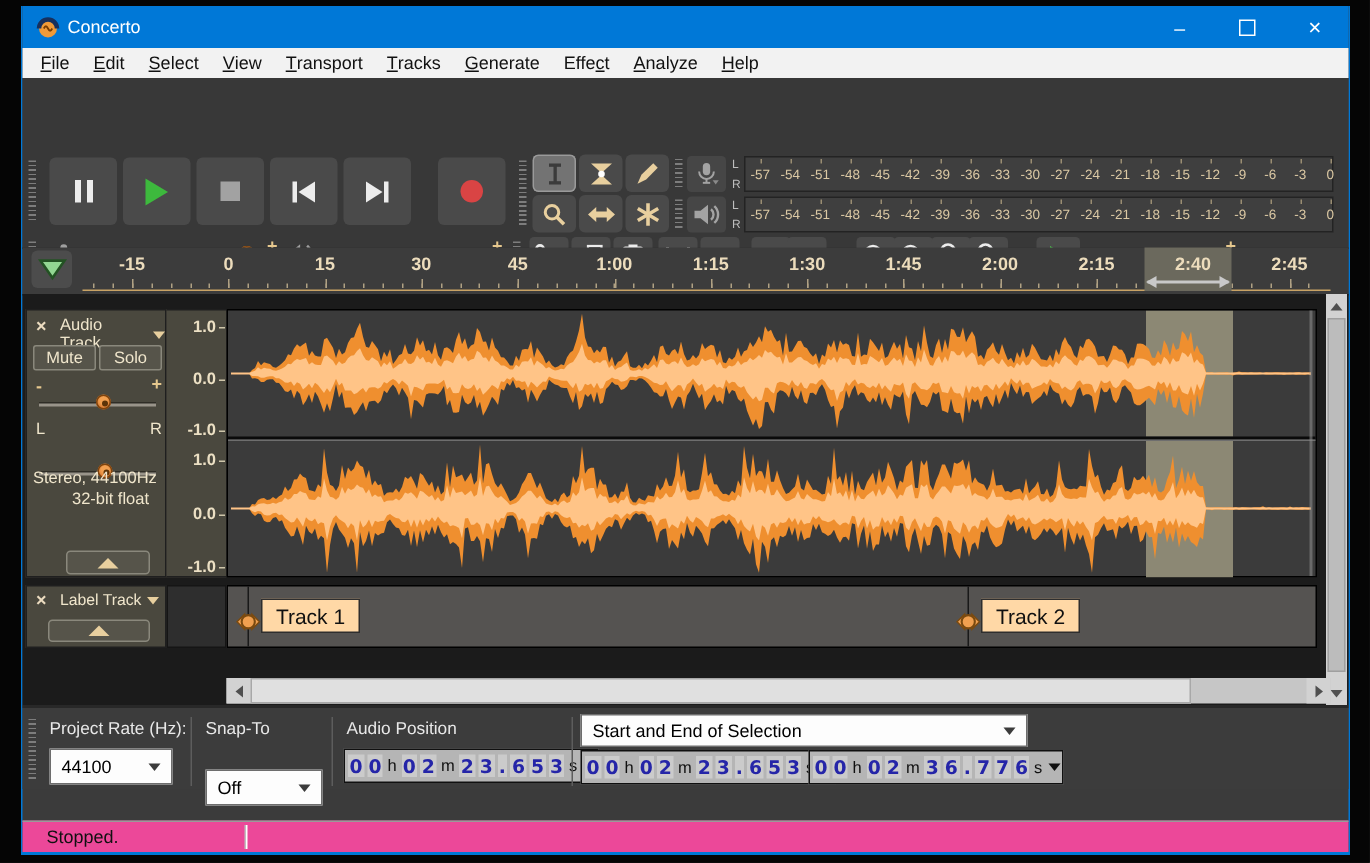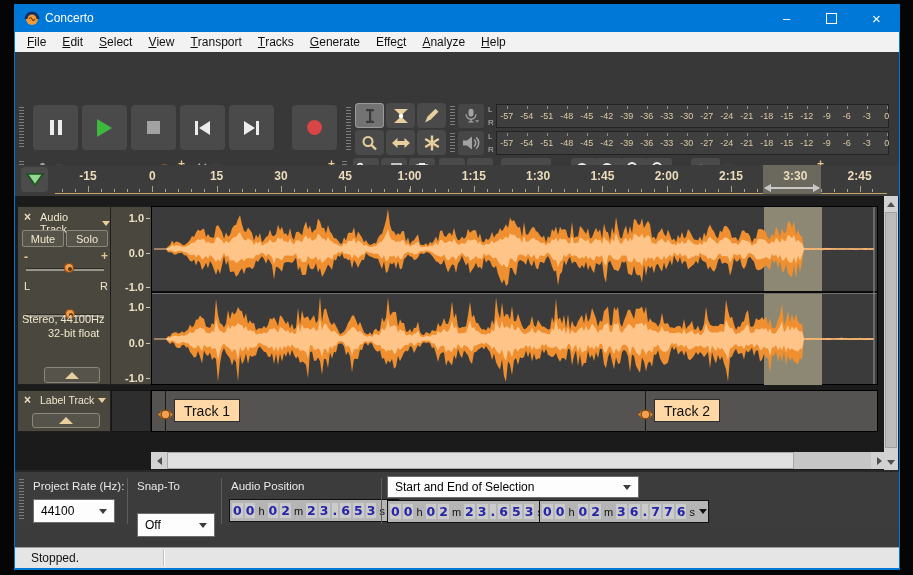--- a/index.html
+++ b/index.html
@@ -90,21 +90,21 @@
   .hsb-thumb{height:100%;background:#e0e0e0;border:1px solid #a8a8a8;box-sizing:border-box;}
   
   .selbar{position:absolute;left:0;top:466px;width:100%;height:56px;background:#3c3c3c;border-top:2px solid #282828;box-sizing:border-box;}
   .sb-label{position:absolute;color:#e8e8e8;font-size:11.5px;}
   .vdiv{position:absolute;width:1px;background:#5d5d5d;}
   .tf{position:absolute;display:flex;align-items:center;background:#b5b5b5;border:1px solid #101010;height:23px;padding:0 1px;box-sizing:border-box;}
   .tf .d{background:#cbcbcb;color:#2525a8;font-weight:bold;font-size:12.5px;padding:0 1px;margin:0 1px;font-family:"DejaVu Sans",sans-serif;}
   .tf .u{color:#101010;font-size:11px;padding:0 2px;}
   .tf .tfarrow{margin-left:2px;width:0;height:0;border-left:4px solid transparent;border-right:4px solid transparent;border-top:5px solid #111;}
   
-  .statusbar{position:absolute;left:0;top:543px;width:100%;height:21px;background:#e5e5e5;border-top:1px solid #9a9a9a;box-sizing:border-box;}
+  .statusbar{position:absolute;left:0;top:543px;width:100%;height:21px;background:#ec4899;border-top:1px solid #9a9a9a;box-sizing:border-box;}
   .status-text{position:absolute;left:16px;top:3px;font-size:12px;color:#111;}
   .status-div{position:absolute;left:148px;top:2px;bottom:2px;width:1px;background:#c0c0c0;box-shadow:1px 0 0 #fff;}
 </style>
 </head>
 <body>
 
 <div class="screen">
  <div class="window">
 
   <div class="titlebar">
@@ -512,21 +512,21 @@
           <span class="rlabel" style="left: 458.8px;">1:15</span>
           <i class="rtick major" style="left: 458.8px;"></i>
           <span class="rlabel" style="left: 523.1px;">1:30</span>
           <i class="rtick major" style="left: 523.1px;"></i>
           <span class="rlabel" style="left: 587.4px;">1:45</span>
           <i class="rtick major" style="left: 587.4px;"></i>
           <span class="rlabel" style="left: 651.7px;">2:00</span>
           <i class="rtick major" style="left: 651.7px;"></i>
           <span class="rlabel" style="left: 716px;">2:15</span>
           <i class="rtick major" style="left: 716px;"></i>
-          <span class="rlabel" style="left: 780.3px;">3:30</span>
+          <span class="rlabel" style="left: 780.3px;">2:40</span>
           <i class="rtick major" style="left: 780.3px;"></i>
           <span class="rlabel" style="left: 844.6px;">2:45</span>
           <i class="rtick major" style="left: 844.6px;"></i>
           <i class="rtick" style="left: 47.2px;"></i>
           <i class="rtick" style="left: 60.1px;"></i>
           <i class="rtick" style="left: 72.9px;"></i>
           <i class="rtick" style="left: 85.8px;"></i>
           <i class="rtick" style="left: 98.6px;"></i>
           <i class="rtick" style="left: 111.5px;"></i>
           <i class="rtick" style="left: 124.4px;"></i>
@@ -735,21 +735,21 @@
           <span class="d">2</span>
           <span class="d">3</span>
           <span class="d">.</span>
           <span class="d">6</span>
           <span class="d">5</span>
           <span class="d">3</span>
           <span class="u">s</span>
           <span class="tfarrow"></span>
         </div>
     <div class="vdiv" style="left:366px;top:6px;height:46px;"></div>
-    <div class="abs combo-light" style="left:372px;top:4px;width:252px;height:22px;gap:36px;">
+    <div class="abs combo-light" style="left:372px;top:4px;width:298px;height:22px;gap:36px;">
       <span>Start and End of Selection</span>
           <span class="chev"></span>
     </div>
     <div class="tf" style="left:372px;top:28px;">
           <span class="d">0</span>
           <span class="d">0</span>
           <span class="u">h</span>
           <span class="d">0</span>
           <span class="d">2</span>
           <span class="u">m</span>

